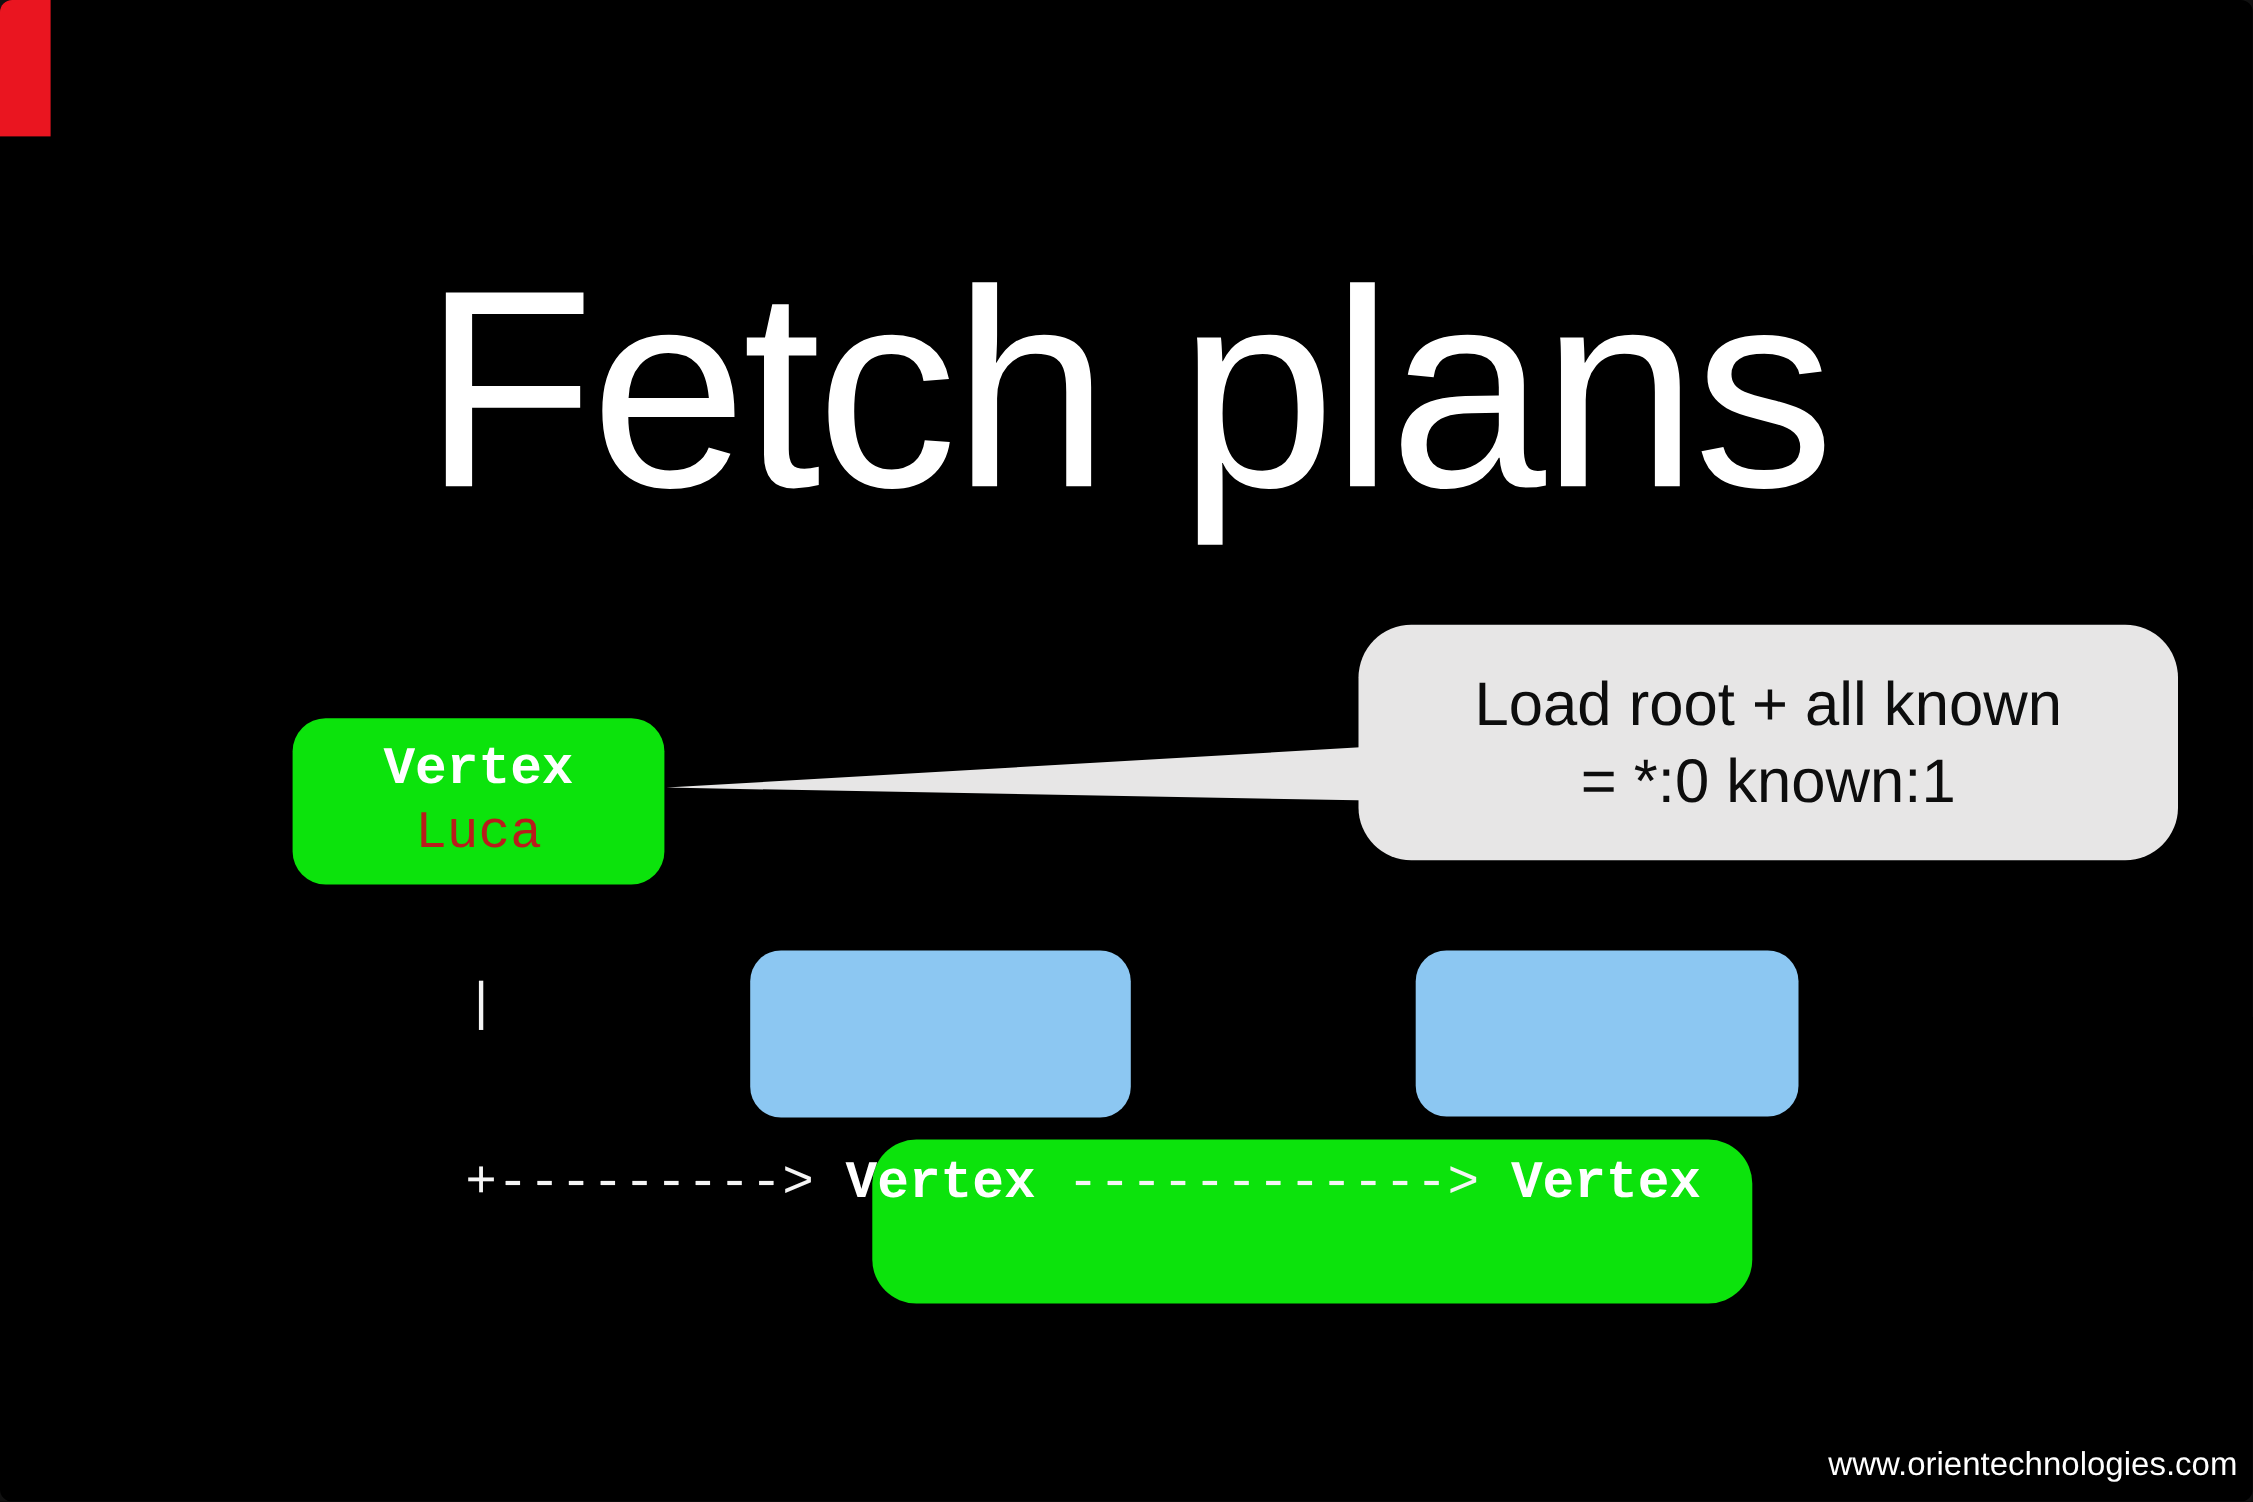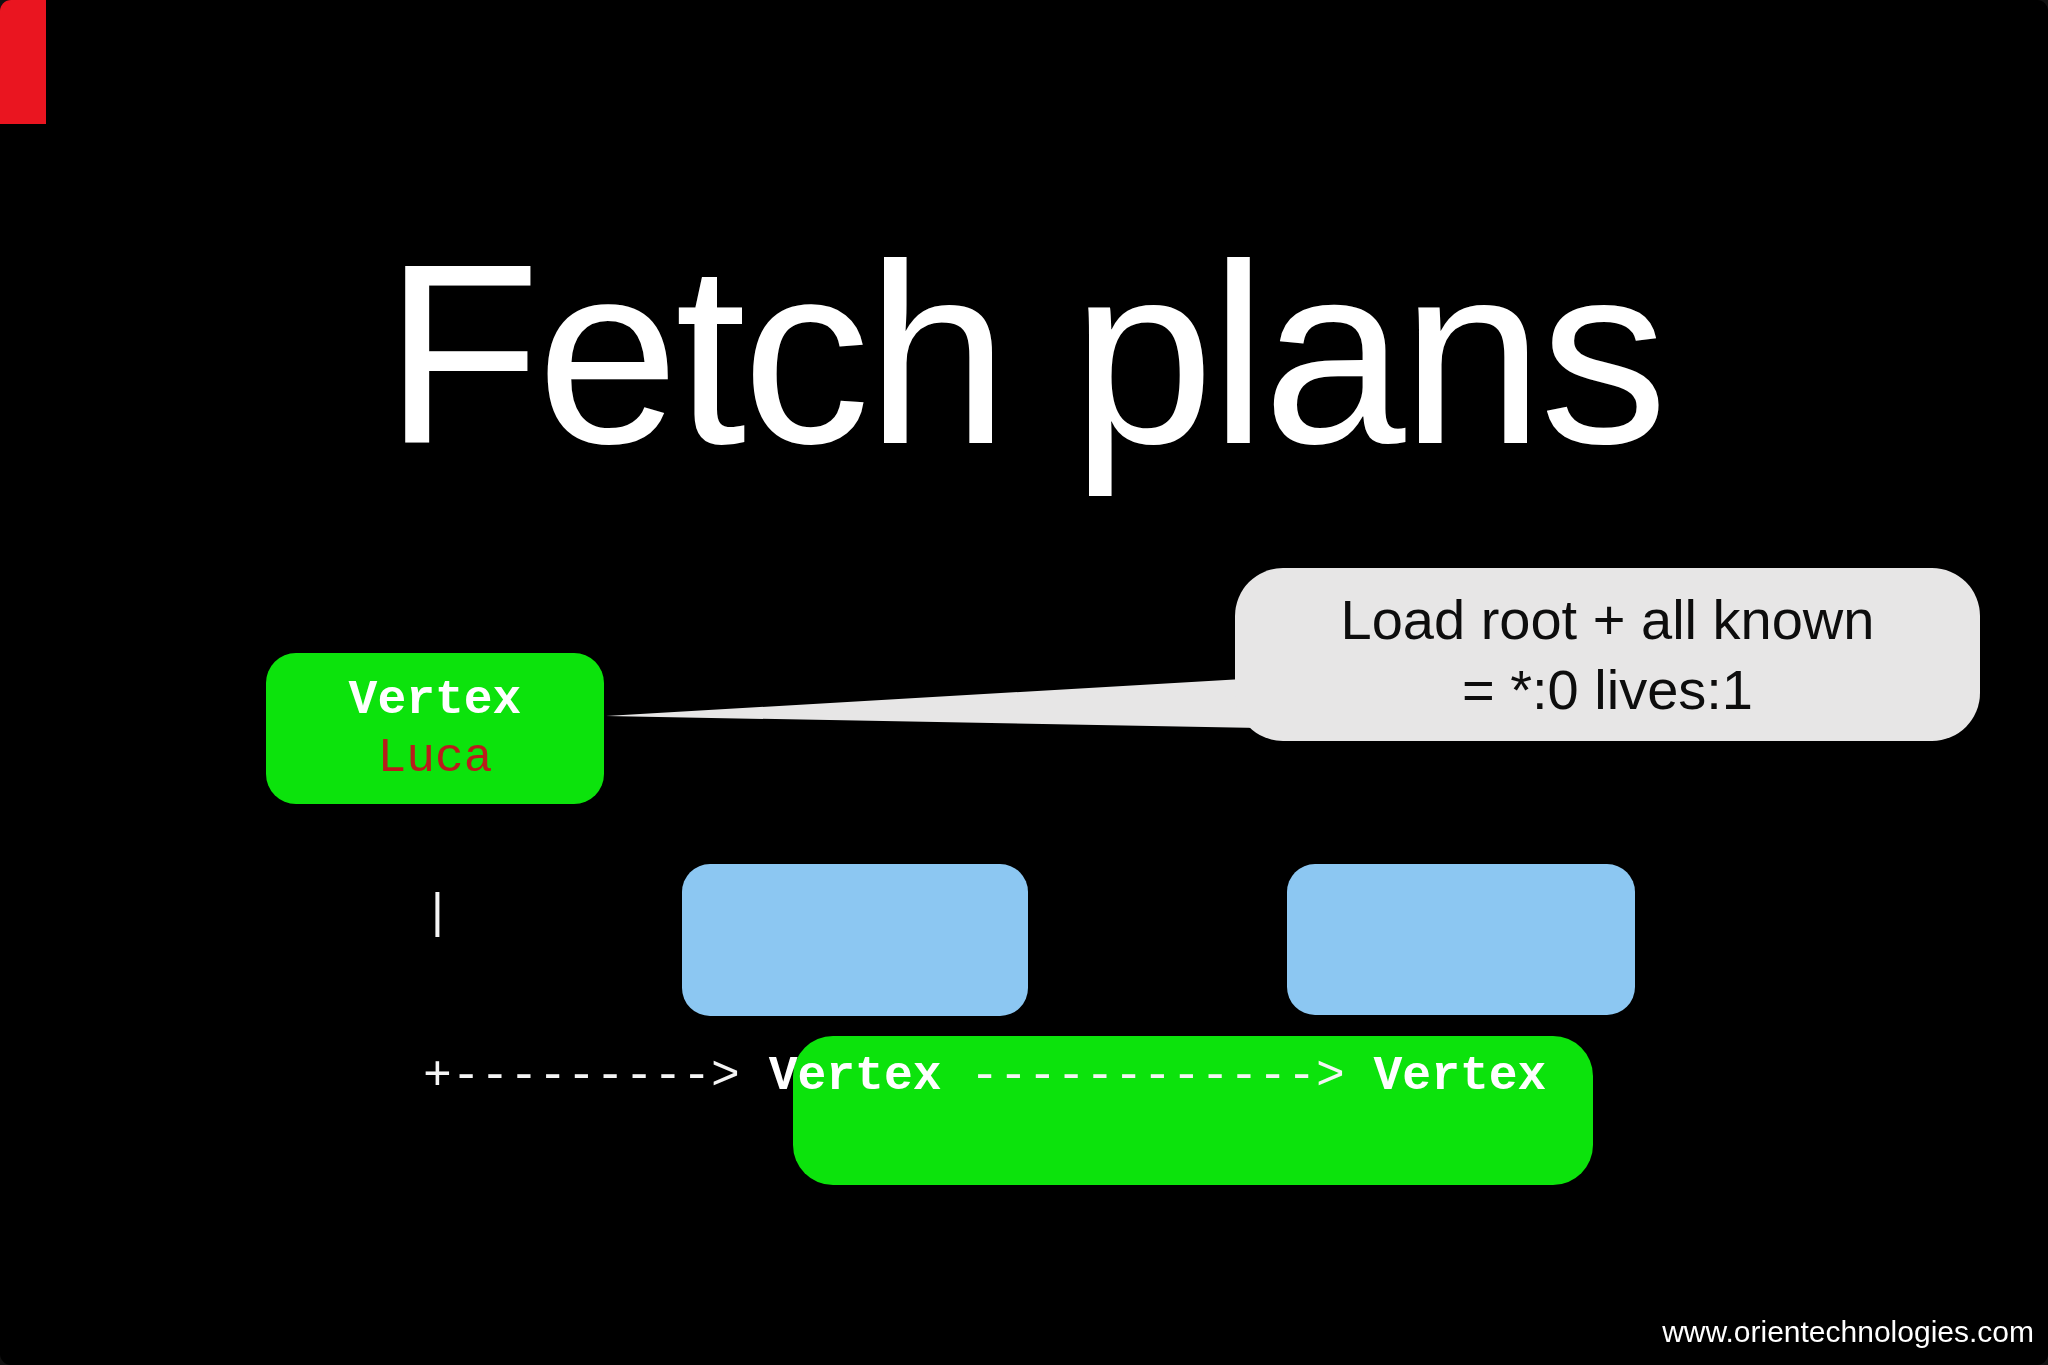--- a/index.html
+++ b/index.html
@@ -28,21 +28,21 @@
   .ascii{
     position:absolute;left:423px;top:778px;z-index:2;
     font-family:"Liberation Mono","DejaVu Sans Mono",monospace;
     font-size:48px;line-height:54.3px;color:#f5f5f5;white-space:pre;
   }
   .ascii .row{height:54.3px;position:relative;}
   .ascii b{font-weight:bold;color:#ffffff;}
   
   .tail-svg{position:absolute;left:0;top:0;z-index:3;pointer-events:none;}
   .bubble{
-    position:absolute;left:1235px;top:568px;width:745px;height:173px;
+    position:absolute;left:1235px;top:568px;width:745px;height:214px;
     background:#e7e6e6;border-radius:48px;z-index:4;
     display:flex;flex-direction:column;align-items:center;justify-content:center;
     color:#0d0d0d;font-size:56px;line-height:70px;text-align:center;
   }
   .footer-url{
     position:absolute;right:14px;top:1310px;color:#ffffff;font-size:30px;line-height:44px;
     white-space:nowrap;
   }
 </style>
 </head>
@@ -61,21 +61,21 @@
   <div class="vbox box-street" style="background:#8cc7f2;"></div>
   <div class="vbox box-italy" style="background:#8cc7f2;"></div>
   <div class="vbox box-known" style="background:#0ce30c;"></div>
 
   <svg class="tail-svg" width="2048" height="1365" viewBox="0 0 2048 1365">
     <polygon points="606,716 1260,678 1260,728" fill="#e7e6e6"></polygon>
   </svg>
 
   <div class="bubble">
     <div>Load root + all known</div>
-    <div>= *:0 lives:1</div>
+    <div>= *:0 known:1</div>
   </div>
 
   <div class="ascii">
     <div class="row"><span>|</span></div>
     <div class="row"><span>+---------&gt; </span><b>Vertex</b><span> ------------&gt; </span><b>Vertex</b></div>
     
     
     
     
   </div>

